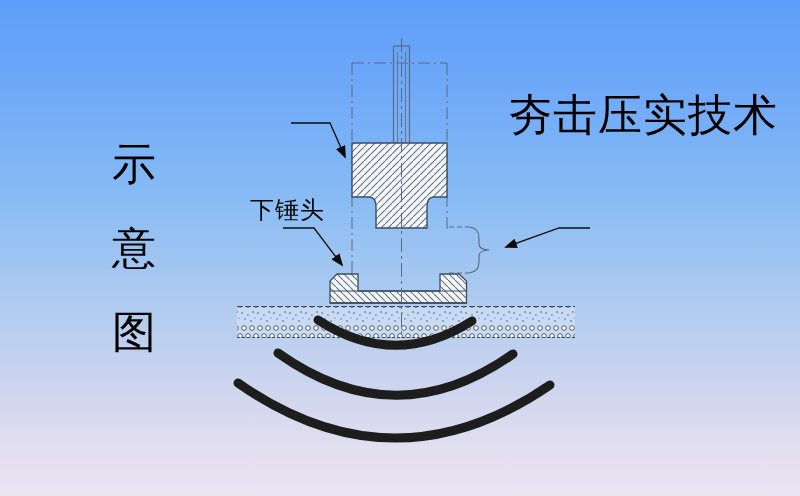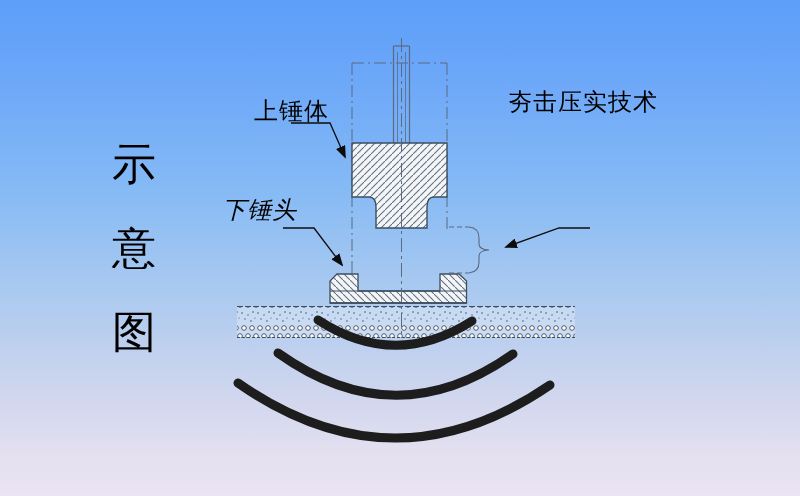--- a/index.html
+++ b/index.html
@@ -19,27 +19,27 @@
     color:#000;
   }
   .drawing-svg{position:absolute;left:0;top:0;}
   .side-caption{
     position:absolute;left:112px;top:142px;
     display:flex;flex-direction:column;gap:40px;
     font-size:44px;line-height:1;font-weight:400;
   }
   .main-title{
     position:absolute;left:508px;top:86px;
-    font-size:24px;letter-spacing:1px;white-space:nowrap;
+    font-size:44px;letter-spacing:1px;white-space:nowrap;
   }
   .callout{
     position:absolute;font-size:24px;letter-spacing:1px;white-space:nowrap;
   }
   .callout.upper{left:254px;top:95px;}
-  .callout.lower{left:222px;top:194px;font-style:italic;}
+  .callout.lower{left:250px;top:194px;}
   .callout.stroke{left:555px;top:194px;}
 </style>
 </head>
 <body>
 
 <div class="stage">
 
   <svg class="drawing-svg" width="800" height="496" viewBox="0 0 800 496">
     <defs>
       <pattern id="hatchUp" width="7" height="7" patternUnits="userSpaceOnUse">
@@ -124,16 +124,15 @@
   </svg>
 
   <div class="side-caption">
     <span>示</span>
     <span>意</span>
     <span>图</span>
   </div>
 
   <div class="main-title">夯击压实技术</div>
 
-  <div class="callout upper">上锤体</div>
   <div class="callout lower">下锤头</div>
 
 </div>
 
 </body></html>

